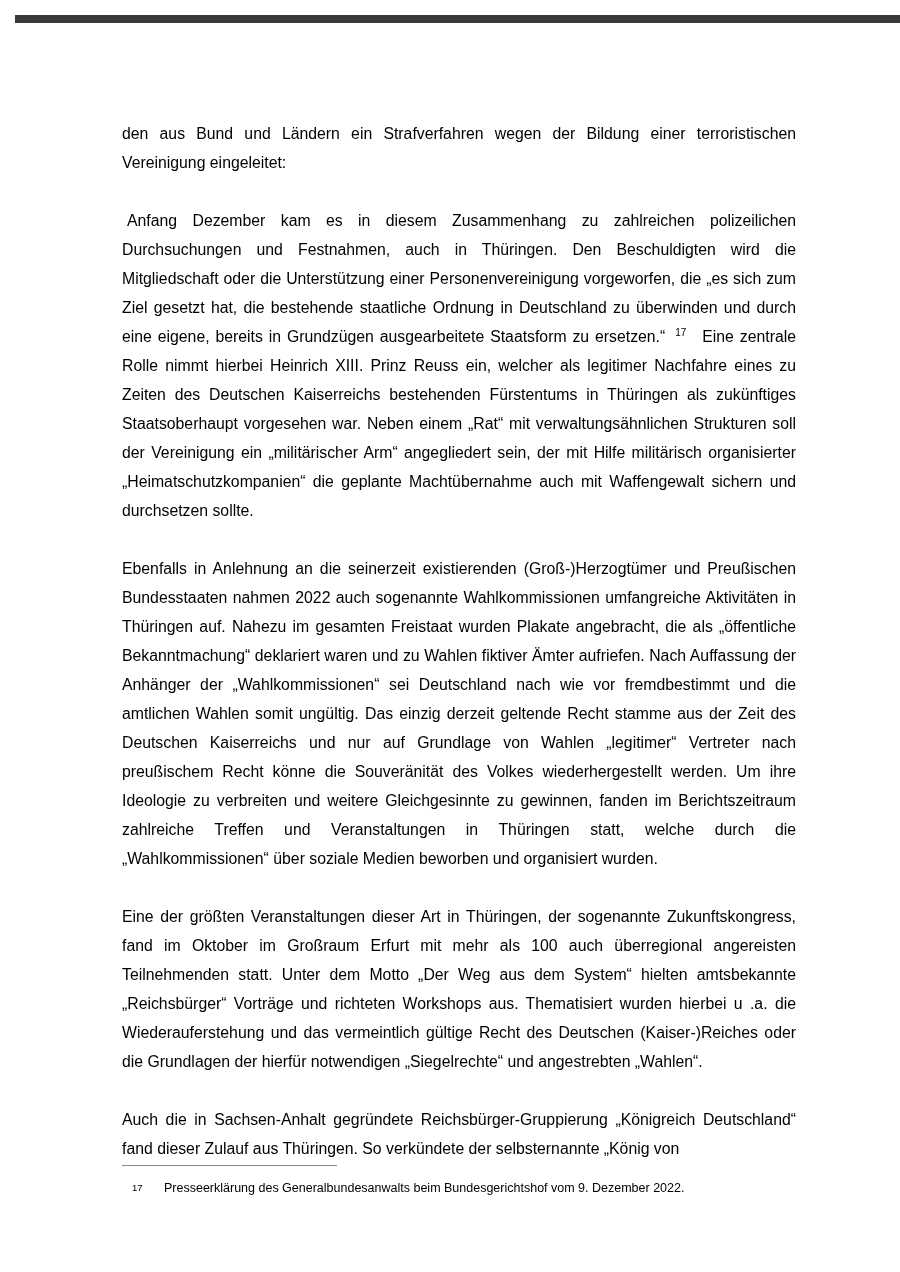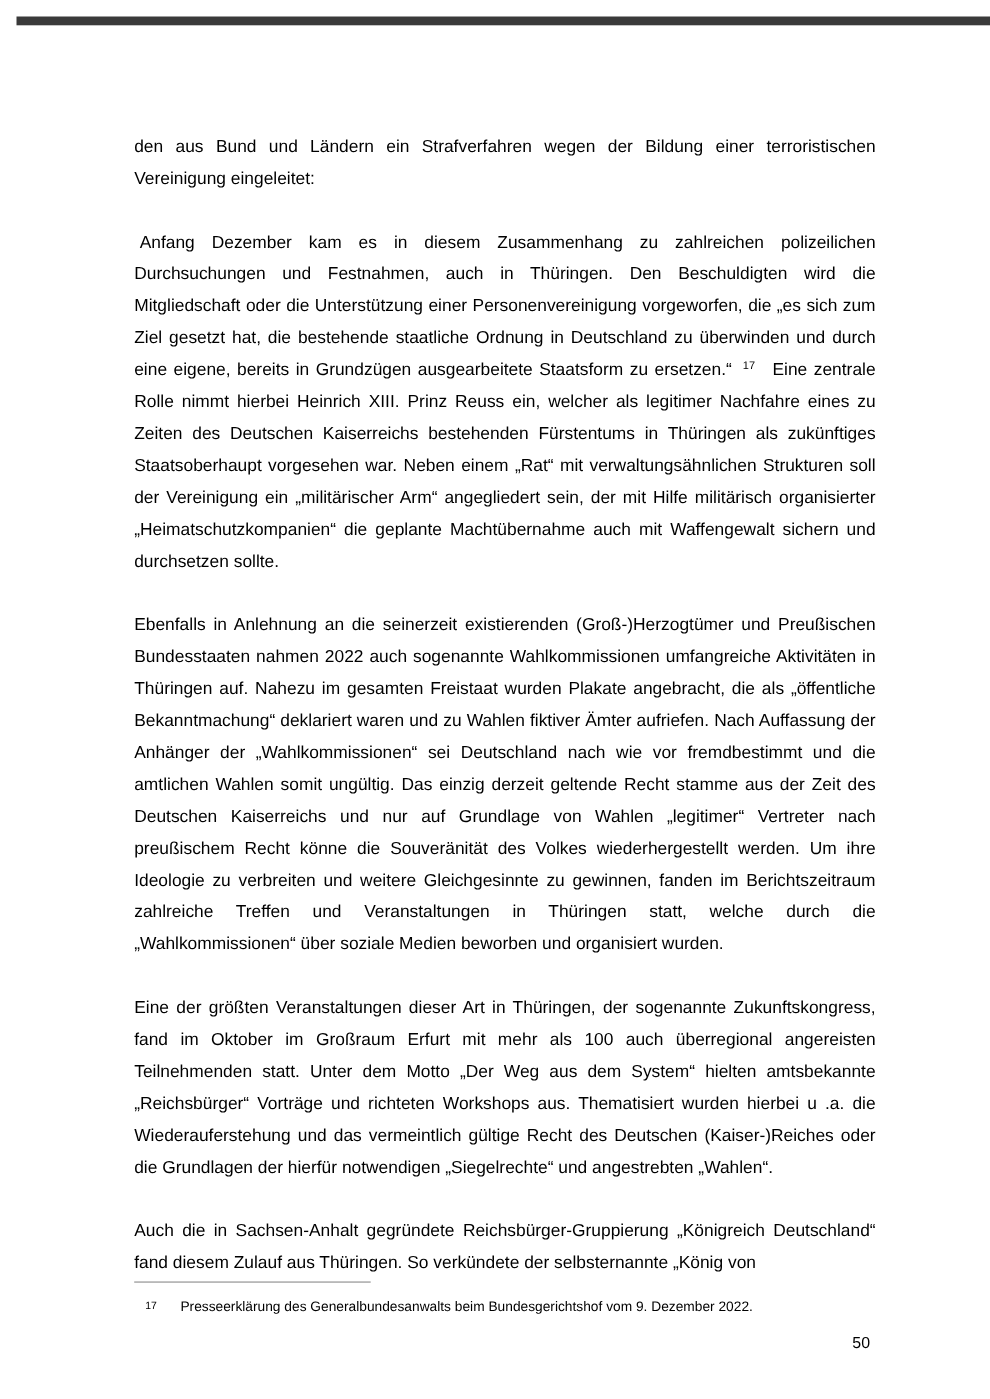--- a/index.html
+++ b/index.html
@@ -78,24 +78,23 @@
 <main class="text-block">
 
   <p>den aus Bund und Ländern ein Strafverfahren wegen der Bildung einer terroristischen Vereinigung eingeleitet:</p>
 
   <p><span>Anfang Dezember kam es in diesem Zusammenhang zu zahlreichen polizeilichen Durchsuchungen und Festnahmen, auch in Thüringen. Den Beschuldigten wird die Mitgliedschaft oder die Unterstützung einer Personenvereinigung vorgeworfen, die „es sich zum Ziel gesetzt hat, die bestehende staatliche Ordnung in Deutschland zu überwinden und durch eine eigene, bereits in Grundzügen ausgearbeitete Staatsform zu ersetzen.“</span><sup class="footnote-ref">17</sup><span> Eine zentrale Rolle nimmt hierbei Heinrich XIII. Prinz Reuss ein, welcher als legitimer Nachfahre eines zu Zeiten des Deutschen Kaiserreichs bestehenden Fürstentums in Thüringen als zukünftiges Staatsoberhaupt vorgesehen war. Neben einem „Rat“ mit verwaltungsähnlichen Strukturen soll der Vereinigung ein „militärischer Arm“ angegliedert sein, der mit Hilfe militärisch organisierter „Heimatschutzkompanien“ die geplante Machtübernahme auch mit Waffengewalt sichern und durchsetzen sollte.</span></p>
 
   <p>Ebenfalls in Anlehnung an die seinerzeit existierenden (Groß-)Herzogtümer und Preußischen Bundesstaaten nahmen 2022 auch sogenannte Wahlkommissionen umfangreiche Aktivitäten in Thüringen auf. Nahezu im gesamten Freistaat wurden Plakate angebracht, die als „öffentliche Bekanntmachung“ deklariert waren und zu Wahlen fiktiver Ämter aufriefen. Nach Auffassung der Anhänger der „Wahlkommissionen“ sei Deutschland nach wie vor fremdbestimmt und die amtlichen Wahlen somit ungültig. Das einzig derzeit geltende Recht stamme aus der Zeit des Deutschen Kaiserreichs und nur auf Grundlage von Wahlen „legitimer“ Vertreter nach preußischem Recht könne die Souveränität des Volkes wiederhergestellt werden. Um ihre Ideologie zu verbreiten und weitere Gleichgesinnte zu gewinnen, fanden im Berichtszeitraum zahlreiche Treffen und Veranstaltungen in Thüringen statt, welche durch die „Wahlkommissionen“ über soziale Medien beworben und organisiert wurden.</p>
 
   <p>Eine der größten Veranstaltungen dieser Art in Thüringen, der sogenannte Zukunftskongress, fand im Oktober im Großraum Erfurt mit mehr als 100 auch überregional angereisten Teilnehmenden statt. Unter dem Motto „Der Weg aus dem System“ hielten amtsbekannte „Reichsbürger“ Vorträge und richteten Workshops aus. Thematisiert wurden hierbei u .a. die Wiederauferstehung und das vermeintlich gültige Recht des Deutschen (Kaiser-)Reiches oder die Grundlagen der hierfür notwendigen „Siegelrechte“ und angestrebten „Wahlen“.</p>
 
-  <p>Auch die in Sachsen-Anhalt gegründete Reichsbürger-Gruppierung „Königreich Deutschland“ fand diesem Zulauf aus Thüringen. So verkündete der selbsternannte „König von</p>
+  <p>Auch die in Sachsen-Anhalt gegründete Reichsbürger-Gruppierung „Königreich Deutschland“ fand dieser Zulauf aus Thüringen. So verkündete der selbsternannte „König von</p>
 
 </main>
 
 <footer class="page-footer">
   <hr class="footnote-separator">
   <div class="footnote">
     <sup class="fn-marker">17</sup>
     <span class="fn-text">Presseerklärung des Generalbundesanwalts beim Bundesgerichtshof vom 9. Dezember 2022.</span>
   </div>
-  <div class="page-number">50</div>
 </footer>
 
 </body></html>

